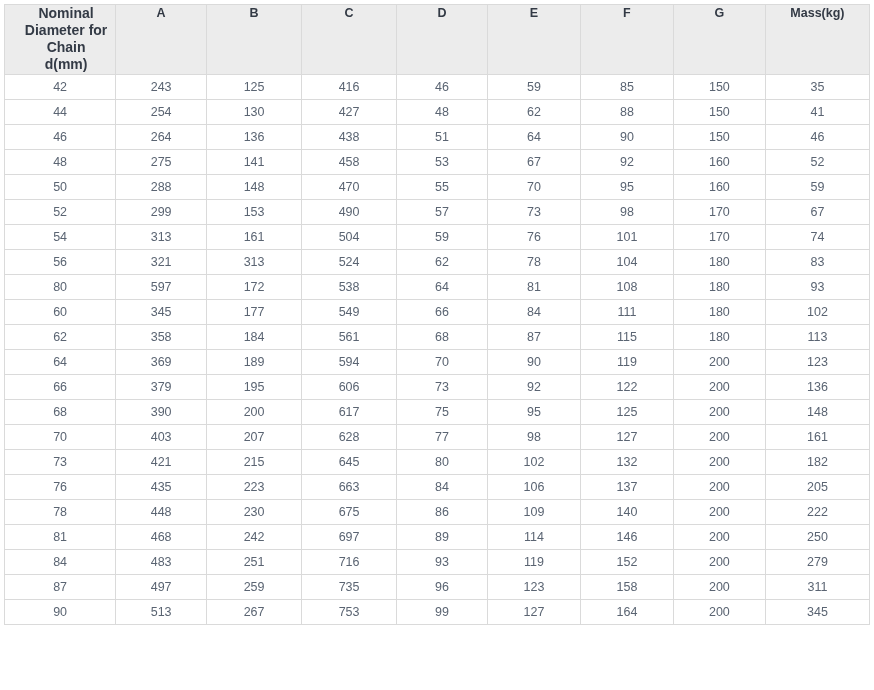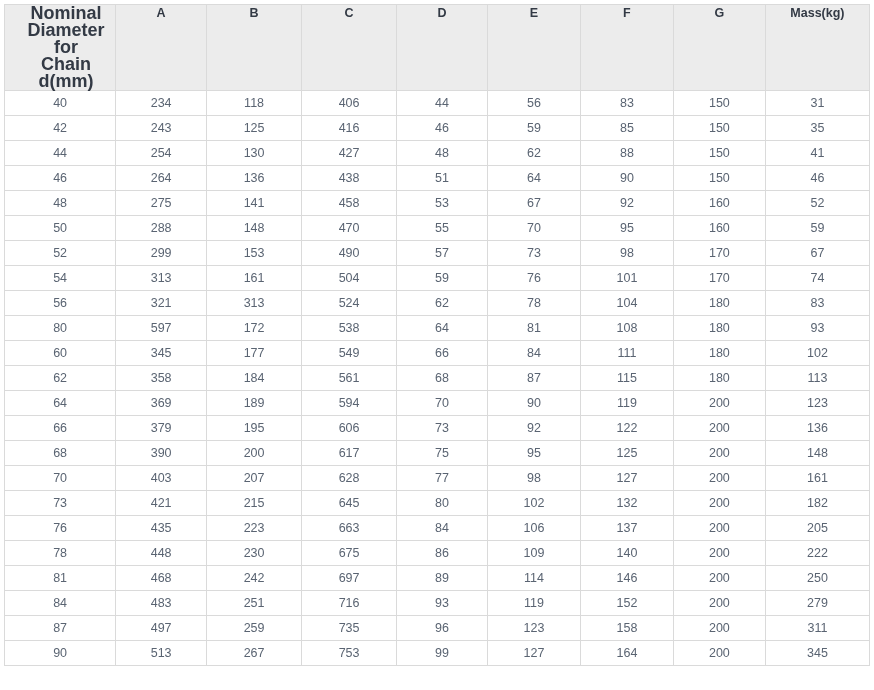--- a/index.html
+++ b/index.html
@@ -45,21 +45,21 @@
     font-size: 12.5px;
     line-height: 17px;
     text-align: center;
     vertical-align: top;
     padding: 7px 2px 7px 2px;
     height: 70px;
     box-sizing: border-box;
   }
 
   thead th.head-first {
-    font-size: 18px;
+    font-size: 14px;
     padding-left: 12px;
   }
 
   tbody td {
     text-align: center;
     vertical-align: middle;
     font-size: 12.5px;
     color: #5a6472;
     height: 25px;
     box-sizing: border-box;
@@ -106,31 +106,20 @@
         <th>C</th>
         <th>D</th>
         <th>E</th>
         <th>F</th>
         <th>G</th>
         <th>Mass(kg)</th>
       </tr>
     </thead>
     <tbody id="table-body">
         <tr>
-          <td>40</td>
-          <td>234</td>
-          <td>118</td>
-          <td>406</td>
-          <td>44</td>
-          <td>56</td>
-          <td>83</td>
-          <td>150</td>
-          <td>31</td>
-        </tr>
-        <tr>
           <td>42</td>
           <td>243</td>
           <td>125</td>
           <td>416</td>
           <td>46</td>
           <td>59</td>
           <td>85</td>
           <td>150</td>
           <td>35</td>
         </tr>

